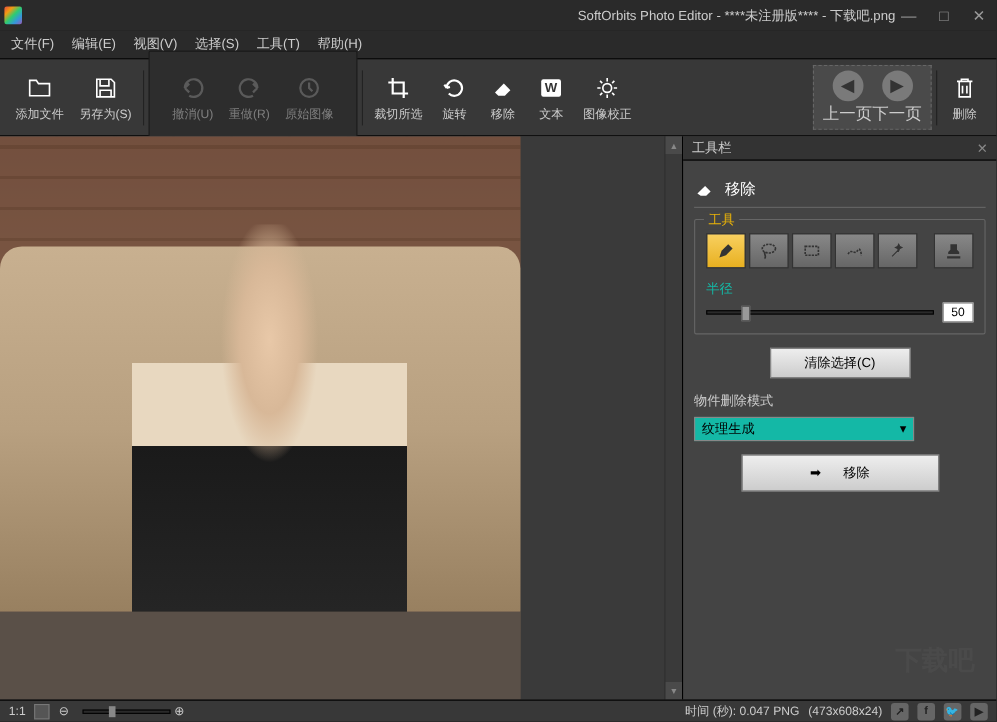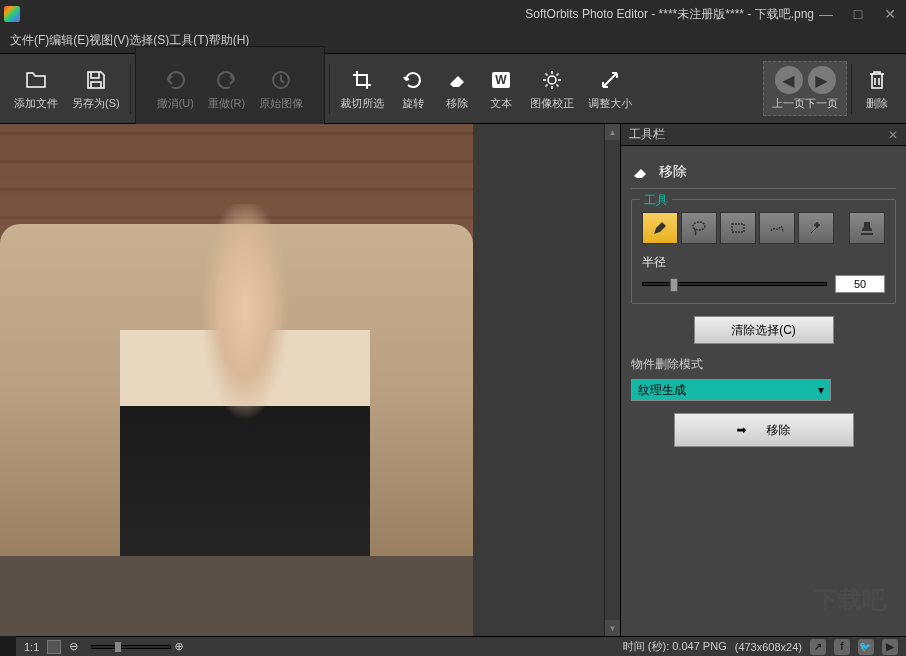--- a/index.html
+++ b/index.html
@@ -6,37 +6,37 @@
     body { width: 906px; height: 656px; background: #1a1a1a; overflow: hidden; position: relative; }
     
     
     .titlebar { height: 28px; background: #2a2a2a; display: flex; align-items: center; padding: 0 4px; color: #ccc; font-size: 12px; text-align: right; }
     .app-icon { width: 16px; height: 16px; margin-right: 6px; background: linear-gradient(135deg, #e74c3c 0%, #f39c12 25%, #2ecc71 50%, #3498db 75%, #9b59b6 100%); border-radius: 2px; }
     .title-text { flex: 1; }
     .window-controls { display: flex; gap: 8px; }
     .window-ctrl { width: 24px; height: 18px; color: #999; display: flex; align-items: center; justify-content: center; cursor: pointer; font-size: 14px; }
     
     
-    .menubar { height: 26px; background: #2a2a2a; display: flex; align-items: center; padding: 0 10px; border-bottom: 1px solid #000; }
+    .menubar { height: 26px; background: #2a2a2a; display: flex; align-items: center; padding: 0 10px; gap: 16px; border-bottom: 1px solid #000; }
     .menu-item { color: #ccc; font-size: 12px; cursor: pointer; }
     
     
     .toolbar { height: 70px; background: #383838; display: flex; align-items: center; padding: 0 8px; border-bottom: 1px solid #000; }
     .tool-group { display: flex; gap: 2px; }
     .tool-btn { display: flex; flex-direction: column; align-items: center; justify-content: center; padding: 4px 6px; color: #ccc; cursor: pointer; min-width: 42px; }
     .tool-btn.disabled { opacity: 0.5; }
     .tool-icon { height: 28px; display: flex; align-items: center; justify-content: center; font-size: 20px; color: #fff; }
     .tool-label { font-size: 11px; margin-top: 2px; white-space: nowrap; }
     .tool-sep { width: 1px; height: 50px; background: #222; margin: 0 4px; }
     .history-group { background: #2d2d2d; border: 1px solid #1a1a1a; border-radius: 2px; padding: 15px; }
     .toolbar-spacer { flex: 1; }
     .nav-group { background: #4a4a4a; padding: 4px 8px; display: flex; align-items: center; border: 1px dashed #666; }
     .nav-btn { display: flex; flex-direction: column; align-items: center; color: #ccc; cursor: pointer; }
     .nav-arrow { width: 28px; height: 28px; background: #7a7a7a; border-radius: 50%; display: flex; align-items: center; justify-content: center; font-size: 16px; color: #333; margin-bottom: 2px; }
-    .nav-label { font-size: 11px; }
+    .nav-label { font-size: 15px; }
     
     
     .main-area { display: flex; height: 512px; }
     .canvas-area { flex: 1; background: #4a4a4a; position: relative; display: flex; }
     .canvas-content { flex: 1; background: #3a3a3a; position: relative; overflow: hidden; }
     .photo-placeholder { position: absolute; left: 0; top: 0; width: 473px; height: 512px; background: linear-gradient(180deg, #8a6a55 0%, #9a7a60 20%, #b89878 35%, #c8a888 50%, #a88868 70%, #786050 100%); }
     .photo-brick { position: absolute; top: 0; left: 0; right: 0; height: 120px; background: repeating-linear-gradient(0deg, #6a4535 0px, #6a4535 25px, #5a3828 25px, #5a3828 28px), repeating-linear-gradient(90deg, #6a4535 0px, #6a4535 50px, #5a3828 50px, #5a3828 53px); opacity: 0.7; }
     .photo-couch { position: absolute; top: 100px; left: 0; right: 0; bottom: 80px; background: linear-gradient(180deg, #c8b090 0%, #b8a080 50%, #988060 100%); border-radius: 20px 20px 0 0; }
     .photo-figure { position: absolute; top: 80px; left: 120px; width: 250px; height: 420px; background: radial-gradient(ellipse at 50% 25%, #e8c8a8 0%, #d8b898 15%, transparent 25%), linear-gradient(180deg, transparent 0%, transparent 30%, #e8d8c0 30%, #e8d8c0 48%, #1a1a1a 48%, #2a2a2a 100%); }
     .photo-floor { position: absolute; bottom: 0; left: 0; right: 0; height: 80px; background: #5a5048; }
@@ -46,43 +46,43 @@
     
     
     .right-panel { width: 286px; background: #444; border-left: 1px solid #000; }
     .panel-header { height: 22px; background: #333; color: #ccc; font-size: 12px; padding: 0 8px; display: flex; align-items: center; justify-content: space-between; border-bottom: 1px solid #000; }
     .panel-close { cursor: pointer; color: #888; }
     .panel-section { padding: 10px; }
     .section-title { display: flex; align-items: center; gap: 8px; color: #fff; font-size: 14px; padding: 6px 0; border-bottom: 1px solid #666; margin-bottom: 10px; }
     .section-icon { width: 20px; height: 20px; display: flex; align-items: center; justify-content: center; }
     
     .fieldset { border: 1px solid #666; border-radius: 2px; padding: 12px 10px 10px; margin-bottom: 12px; position: relative; }
-    .fieldset-label { position: absolute; top: -8px; left: 8px; background: #444; padding: 0 4px; color: #14b8a6; font-size: 12px; }
+    .fieldset-label { position: absolute; top: -8px; left: 8px; background: #444; padding: 0 4px; color: #eab308; font-size: 12px; }
     
     .tool-palette { display: flex; gap: 3px; margin-bottom: 10px; }
     .palette-btn { width: 36px; height: 32px; background: linear-gradient(#888, #666); border: 1px solid #333; display: flex; align-items: center; justify-content: center; cursor: pointer; font-size: 16px; color: #222; }
     .palette-btn.active { background: linear-gradient(#f8d060, #e8b020); }
     .palette-spacer { flex: 1; }
     
     .slider-row { display: flex; align-items: center; gap: 8px; }
-    .slider-label { color: #e5e5e5; font-size: 12px; margin-bottom: 4px; }
+    .slider-label { color: #14b8a6; font-size: 12px; margin-bottom: 4px; }
     .slider { flex: 1; height: 4px; background: #2a2a2a; position: relative; border: 1px solid #000; }
     .slider-thumb { position: absolute; left: 15%; top: -5px; width: 8px; height: 14px; background: #999; border: 1px solid #555; }
-    .slider-value { width: 50px; height: 18px; background: #fff; border: 1px solid #888; font-size: 11px; text-align: center; line-height: 16px; }
-    
-    .panel-button { display: block; width: 140px; height: 28px; margin: 12px auto; background: linear-gradient(#eee, #ccc); border: 1px solid #888; font-size: 12px; cursor: pointer; }
+    .slider-value { width: 28px; height: 18px; background: #fff; border: 1px solid #888; font-size: 11px; text-align: center; line-height: 16px; }
+    
+    .panel-button { display: block; width: 128px; height: 28px; margin: 12px auto; background: linear-gradient(#eee, #ccc); border: 1px solid #888; font-size: 12px; cursor: pointer; }
     .panel-button.wide { width: 180px; height: 34px; display: flex; align-items: center; justify-content: center; gap: 20px; }
     
     .panel-label { color: #ccc; font-size: 12px; margin-bottom: 6px; }
     .dropdown { width: 200px; height: 22px; background: #14b8a6; border: 1px solid #888; display: flex; align-items: center; padding: 0 6px; font-size: 12px; justify-content: space-between; cursor: pointer; }
     
     .watermark { position: absolute; bottom: 40px; right: 20px; color: #555; font-size: 24px; font-weight: bold; opacity: 0.4; }
     
     
-    .statusbar { position: absolute; bottom: 0; left: 16px; right: 0; height: 20px; background: #383838; display: flex; align-items: center; padding: 0 8px; color: #ccc; font-size: 11px; border-top: 1px solid #000; }
+    .statusbar { position: absolute; bottom: 0; left: 0; right: 0; height: 20px; background: #383838; display: flex; align-items: center; padding: 0 8px; color: #ccc; font-size: 11px; border-top: 1px solid #000; }
     .status-item { margin-right: 8px; display: flex; align-items: center; gap: 3px; }
     .status-icon { width: 14px; height: 14px; background: #555; border: 1px solid #777; }
     .zoom-slider { width: 80px; height: 4px; background: #2a2a2a; border: 1px solid #000; margin: 0 4px; position: relative; }
     .zoom-thumb { position: absolute; left: 30%; top: -4px; width: 6px; height: 10px; background: #888; }
     .status-spacer { flex: 1; }
     .social-icons { display: flex; gap: 8px; }
     .social-icon { width: 16px; height: 16px; background: #666; border-radius: 3px; display: flex; align-items: center; justify-content: center; font-size: 10px; font-weight: bold; color: #222; cursor: pointer; }
   </style>
 </head>
 <body>
@@ -190,28 +190,20 @@
     </div>
     <div class="tool-btn">
       <div class="tool-icon">
           <svg width="22" height="22" viewBox="0 0 22 22">
             <circle cx="11" cy="11" r="4" fill="none" stroke="#fff" stroke-width="1.5"></circle>
             <path d="M11 2v3M11 17v3M2 11h3M17 11h3M4.5 4.5l2 2M15.5 15.5l2 2M4.5 17.5l2-2M15.5 6.5l2-2" stroke="#fff" stroke-width="1.5"></path>
           </svg>
         </div>
       <div class="tool-label">图像校正</div>
     </div>
-    <div class="tool-btn">
-      <div class="tool-icon">
-          <svg width="20" height="20" viewBox="0 0 20 20">
-            <path d="M3 17L17 3M3 17v-5M3 17h5M17 3v5M17 3h-5" fill="none" stroke="#fff" stroke-width="2"></path>
-          </svg>
-        </div>
-      <div class="tool-label">调整大小</div>
-    </div>
   </div>
   <div class="toolbar-spacer"></div>
   <div class="nav-group">
     <div class="nav-btn">
       <div class="nav-arrow">◀</div>
       <div class="nav-label">上一页</div>
     </div>
     <div class="nav-btn">
       <div class="nav-arrow">▶</div>
       <div class="nav-label">下一页</div>

